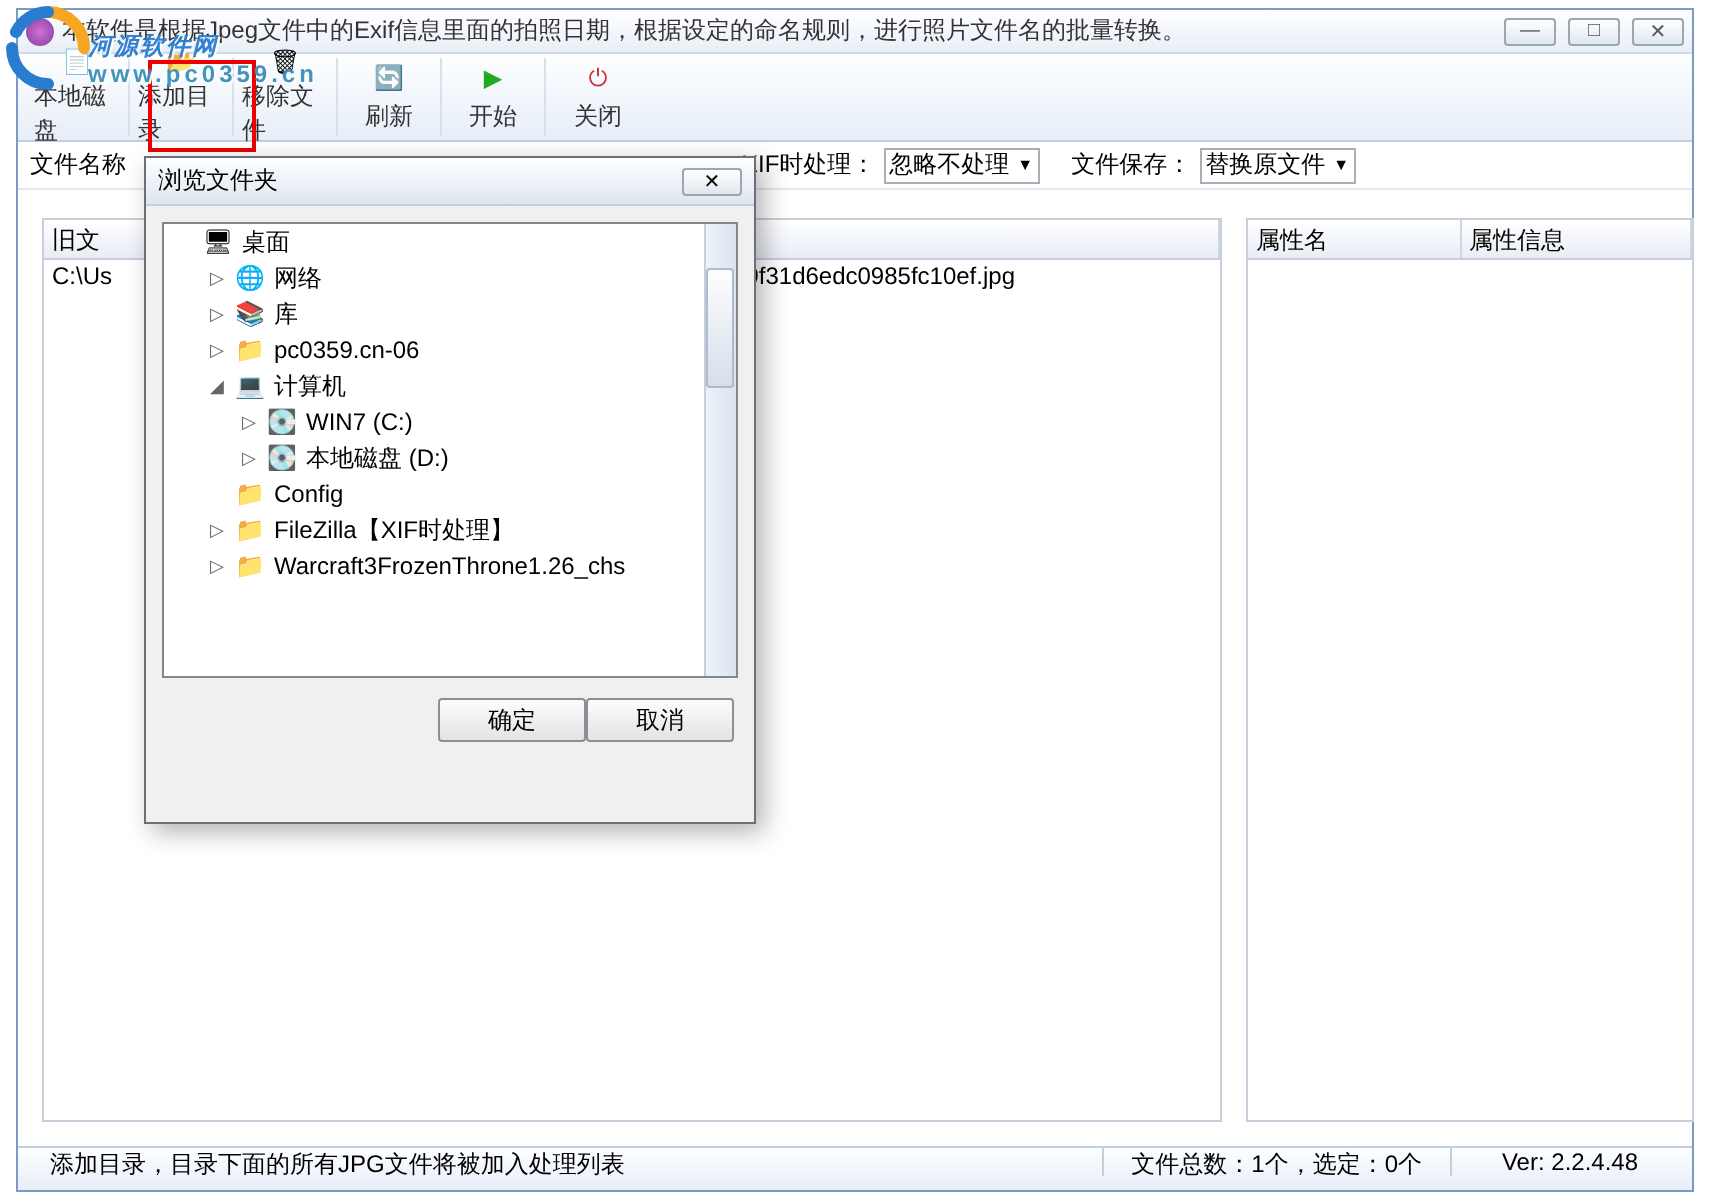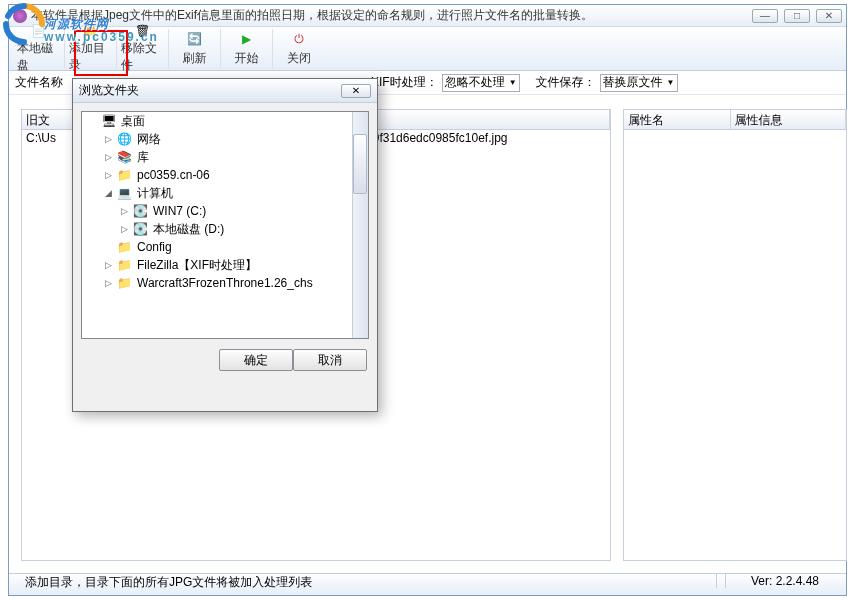--- a/index.html
+++ b/index.html
@@ -120,20 +120,21 @@
   <div class="proppanel">
     <div class="dg-head">
       <div style="width:48%">属性名</div>
       <div style="width:52%">属性信息</div>
     </div>
   </div>
 
   <div class="statusbar">
     <div class="cell" style="flex:1">添加目录，目录下面的所有JPG文件将被加入处理列表</div>
     <div class="sep"></div>
+    <div class="cell">文件总数：1个，选定：0个</div>
     <div class="sep"></div>
     <div class="cell" style="width:110px;text-align:center">Ver: 2.2.4.48</div>
   </div>
 </div>
 
 <div class="highlight" style="left:74px;top:30px;width:54px;height:46px"></div>
 
 <svg class="arrow-svg" width="160" height="100">
   <defs>
       <marker id="ah" markerWidth="10" markerHeight="8" refX="9" refY="4" orient="auto">

